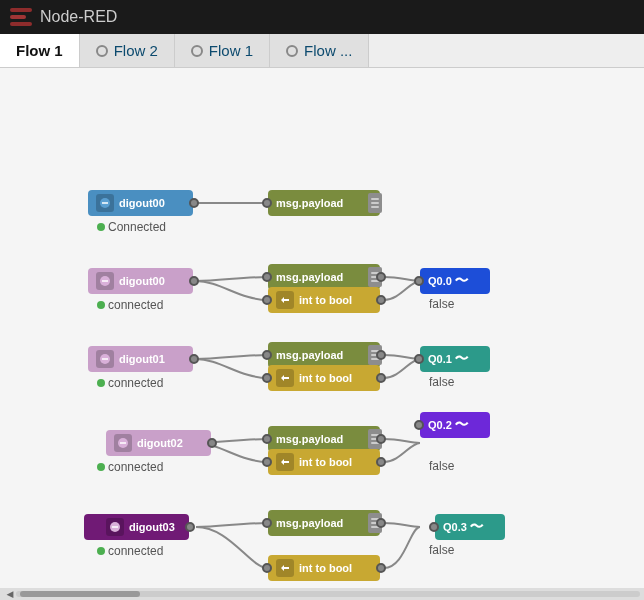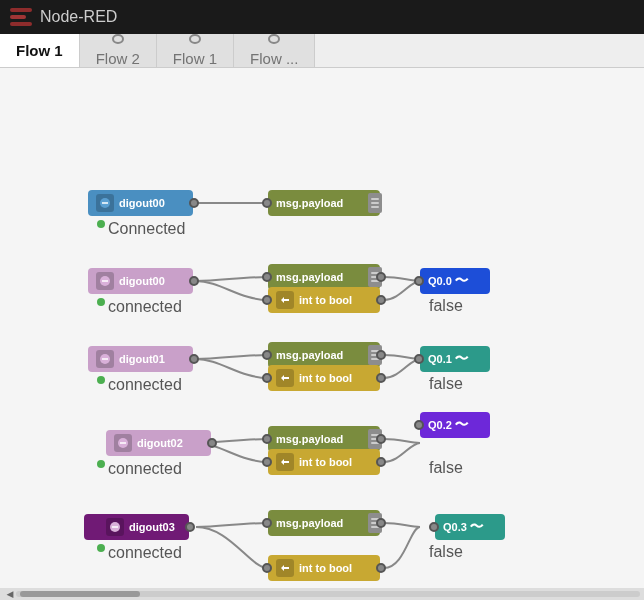--- a/index.html
+++ b/index.html
@@ -71,22 +71,21 @@
       gap: 6px;
       white-space: nowrap;
     }
     .tab.active {
       background: #fff;
       font-weight: bold;
       color: #111;
     }
     .tab.inactive {
       background: #e0e0e0;
-      color: #737373;
-      flex-direction: column;
+      color: #0c4a6e;
     }
     .tab-dot {
       width: 12px;
       height: 12px;
       border-radius: 50%;
       border: 2px solid #888;
       display: inline-flex;
       align-items: center;
       justify-content: center;
     }
@@ -146,24 +145,24 @@
       transform: translateY(-50%);
       width: 10px;
       height: 10px;
       border-radius: 50%;
       background: #888;
       border: 2px solid #555;
     }
 
     .status-text {
       position: absolute;
-      font-size: 16px;
+      font-size: 12px;
       color: #555;
       display: flex;
-      align-items: flex-start;
+      align-items: center;
       gap: 3px;
     }
     .status-dot {
       width: 8px;
       height: 8px;
       border-radius: 50%;
       background: #4caf50;
       display: inline-block;
     }
 

